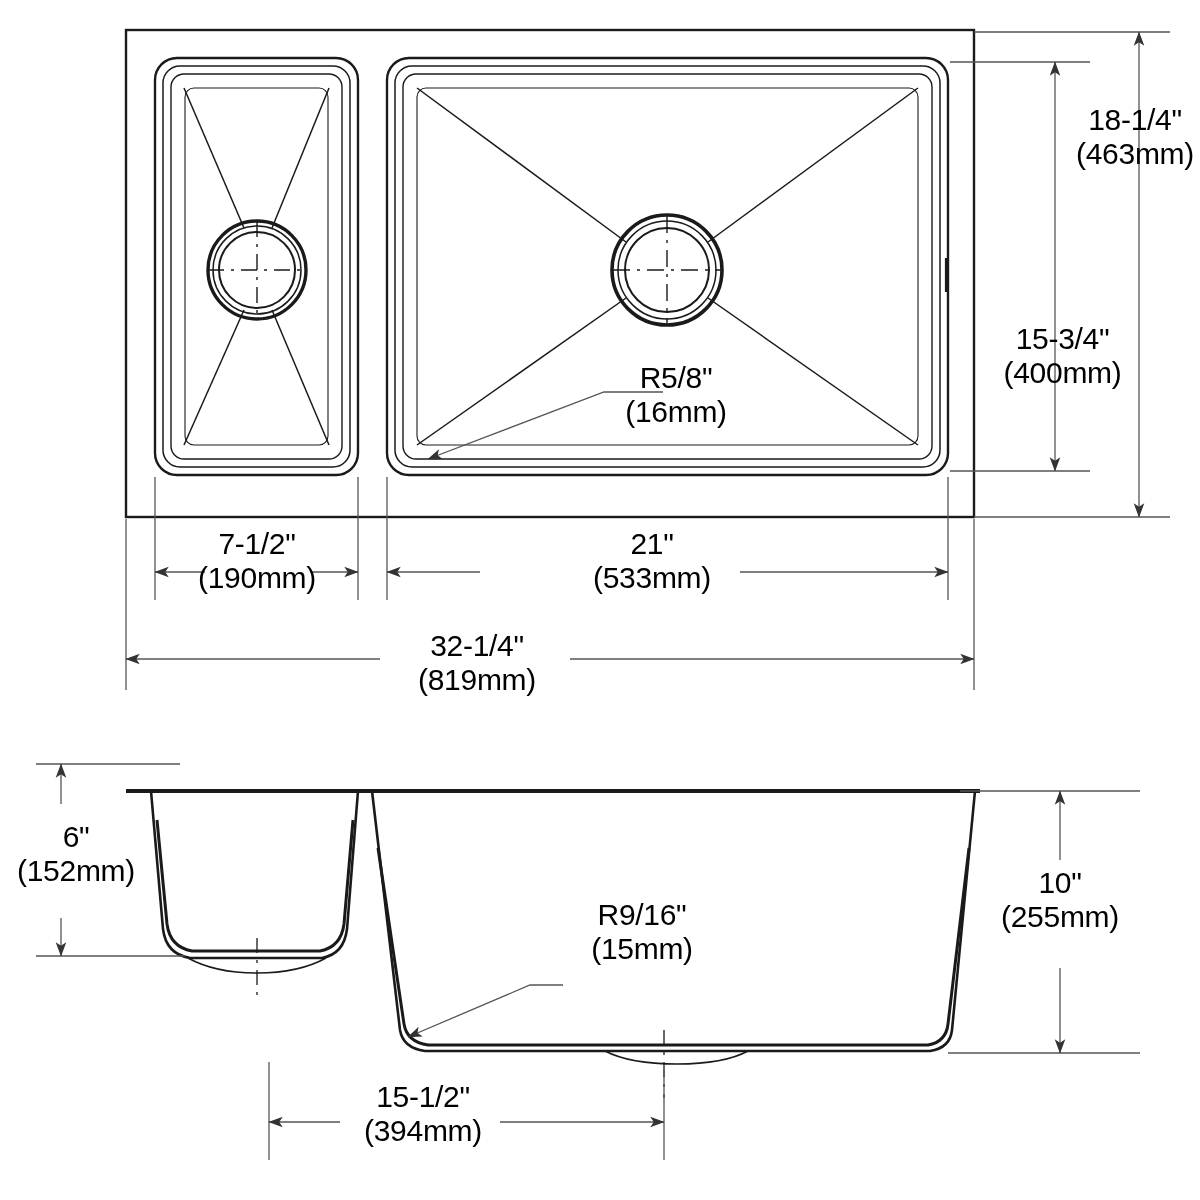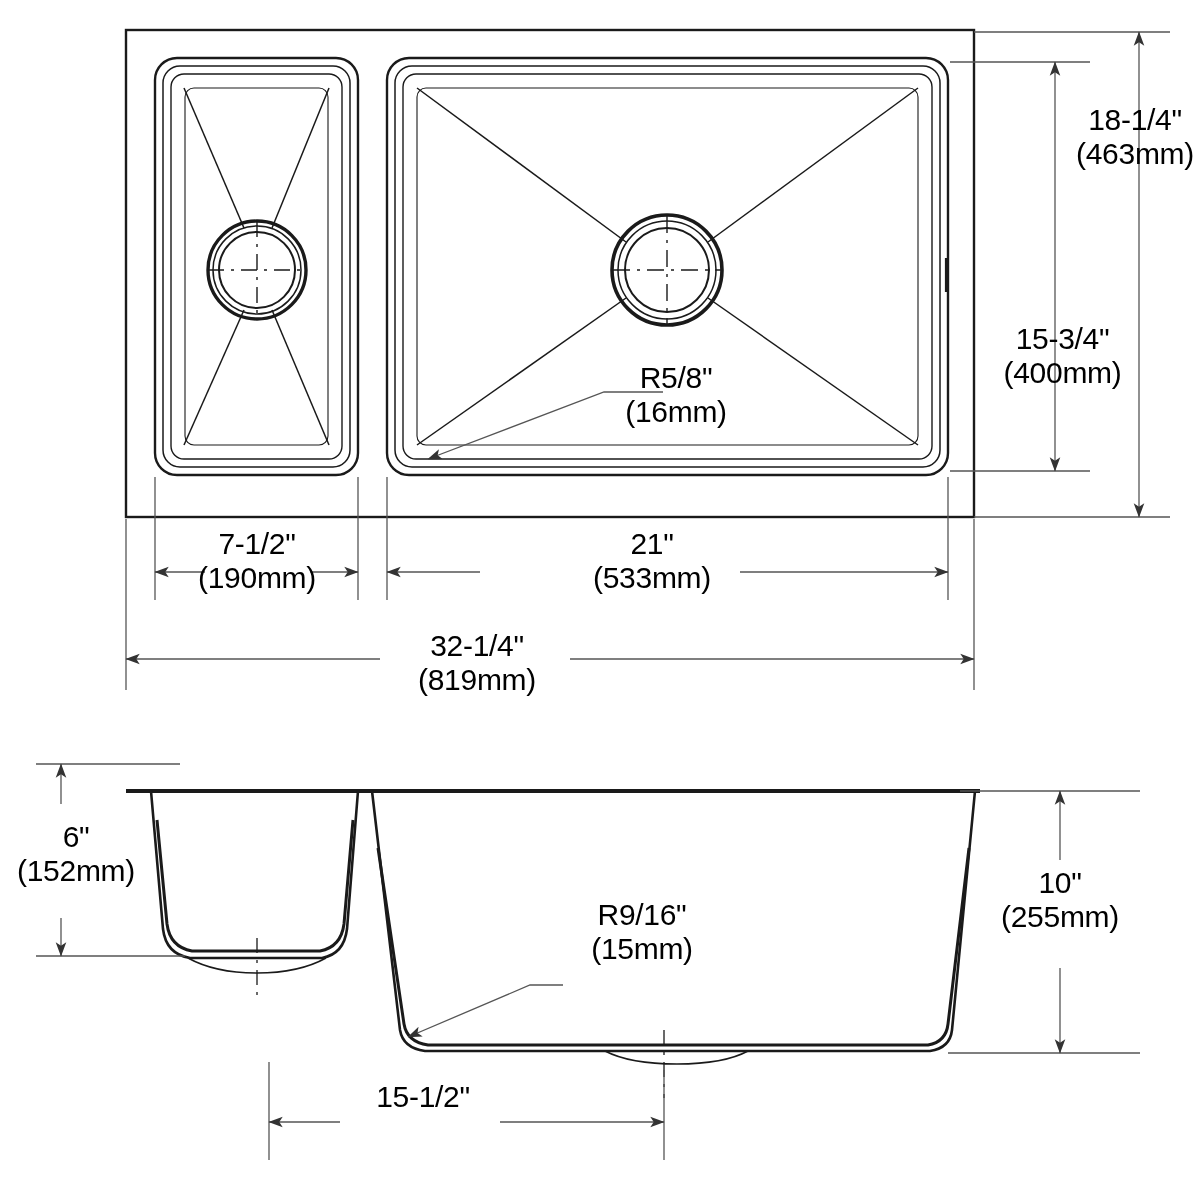--- a/index.html
+++ b/index.html
@@ -231,15 +231,16 @@
     <span class="l2">(255mm)</span>
   </div>
 
   <div class="dim-label sz-29" style="left:562px; top:898px; width:160px;">
     <span class="l1">R9/16"</span>
     <span class="l2">(15mm)</span>
   </div>
 
   <div class="dim-label sz-29" style="left:335px; top:1080px; width:176px;">
     <span class="l1">15-1/2"</span>
+    <span class="l2">(394mm)</span>
   </div>
 
 </div>
 
 </body></html>

